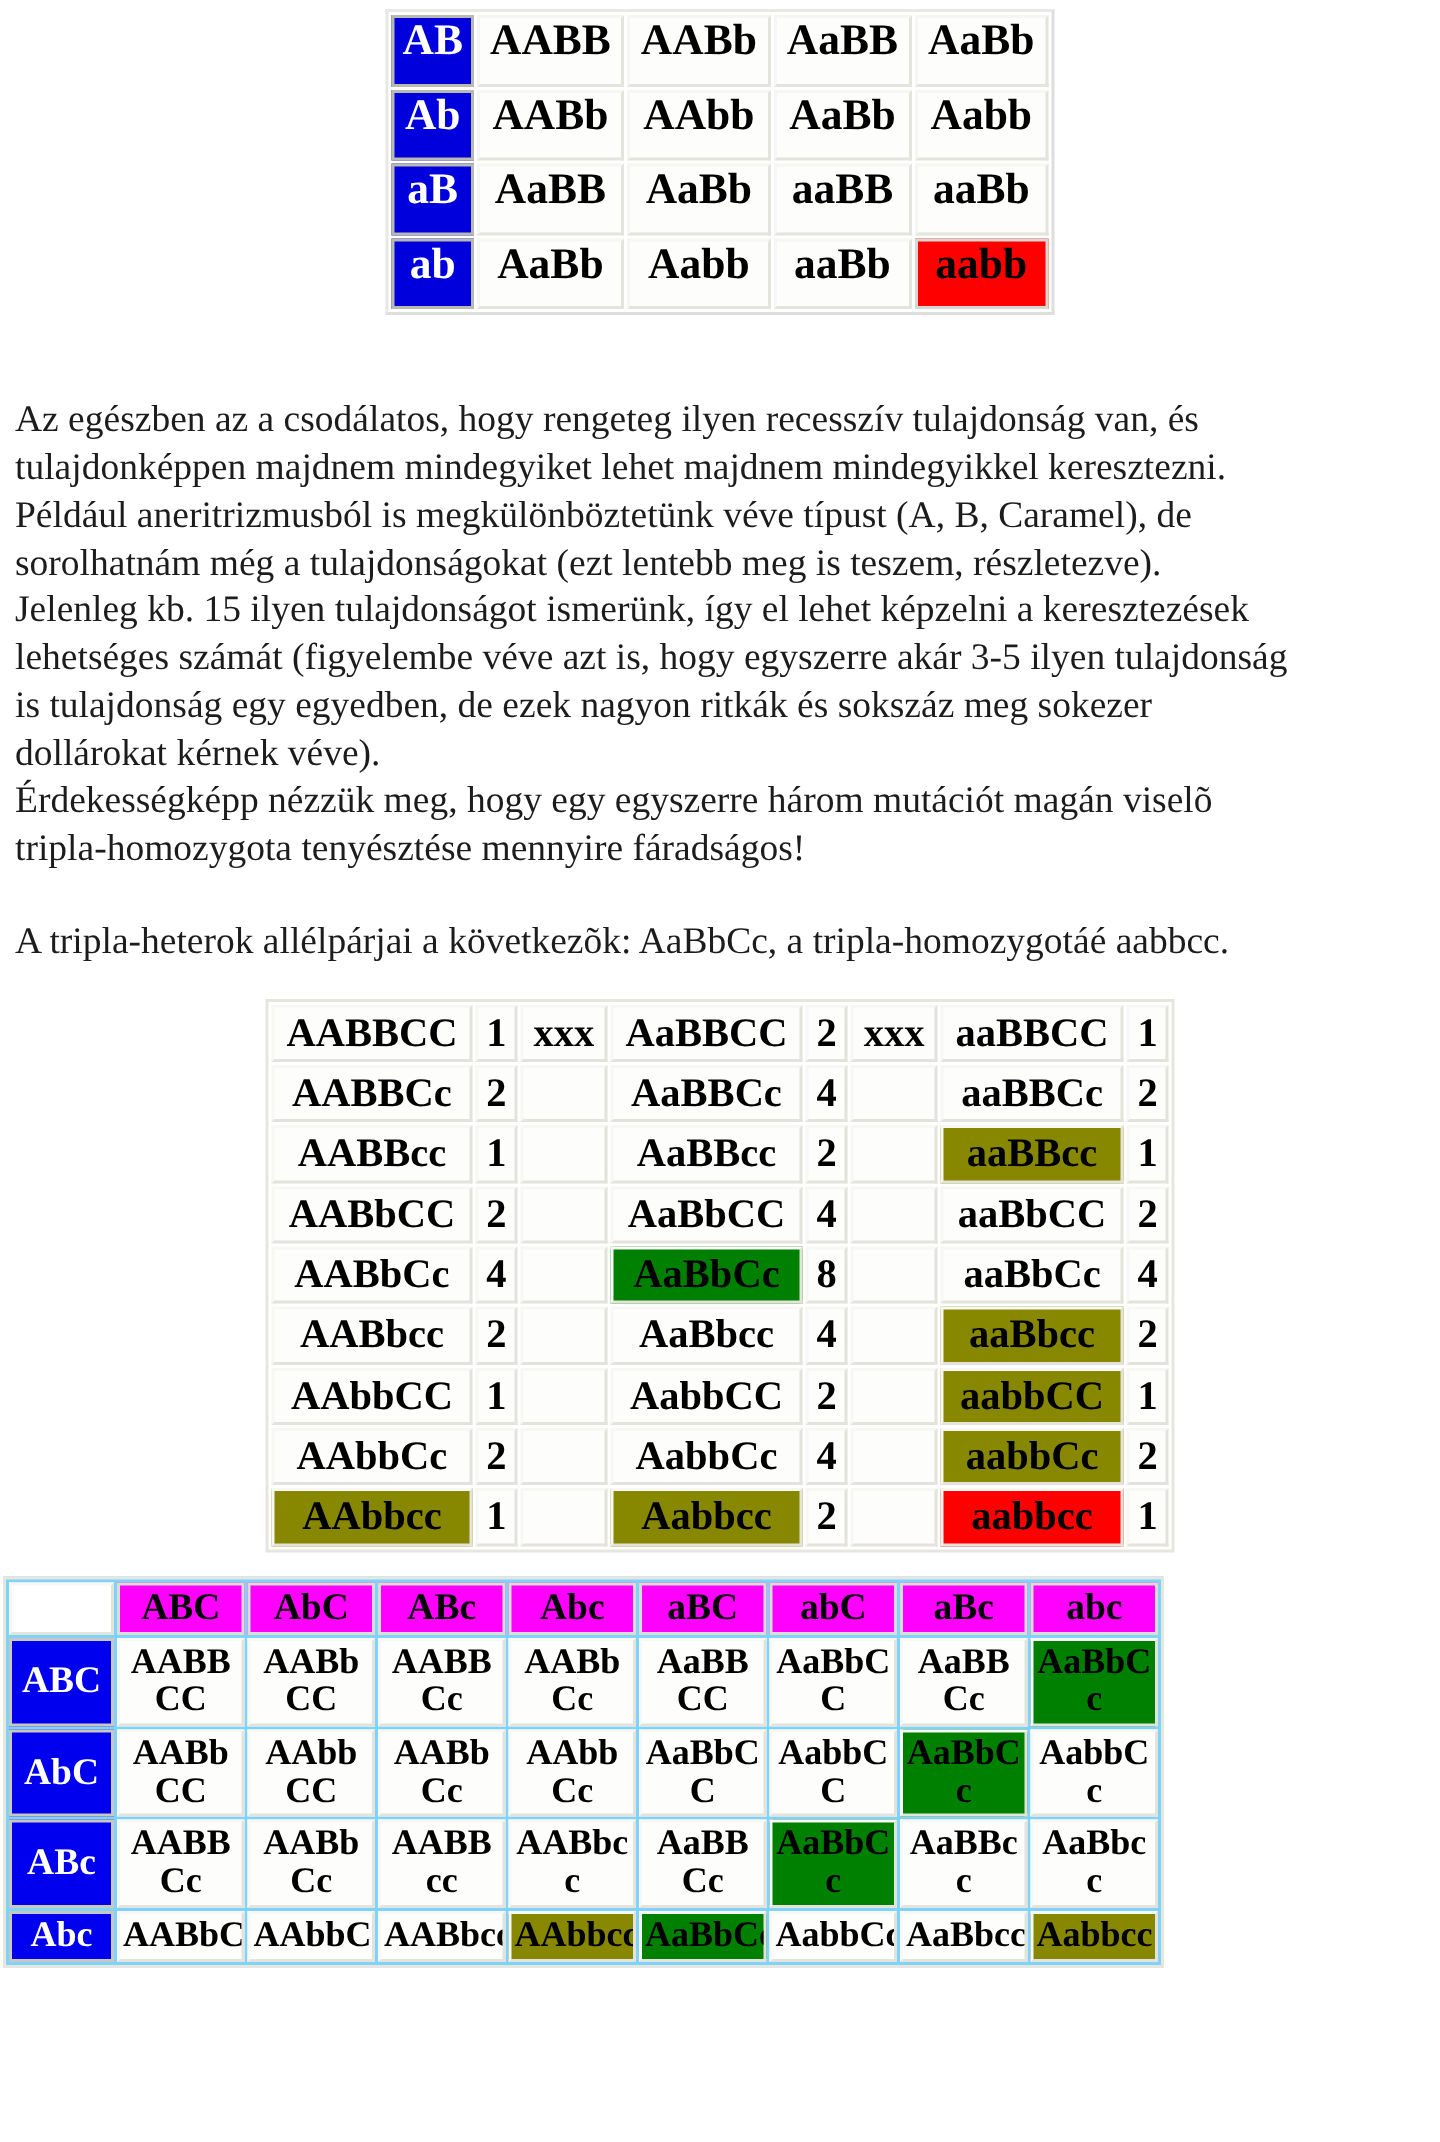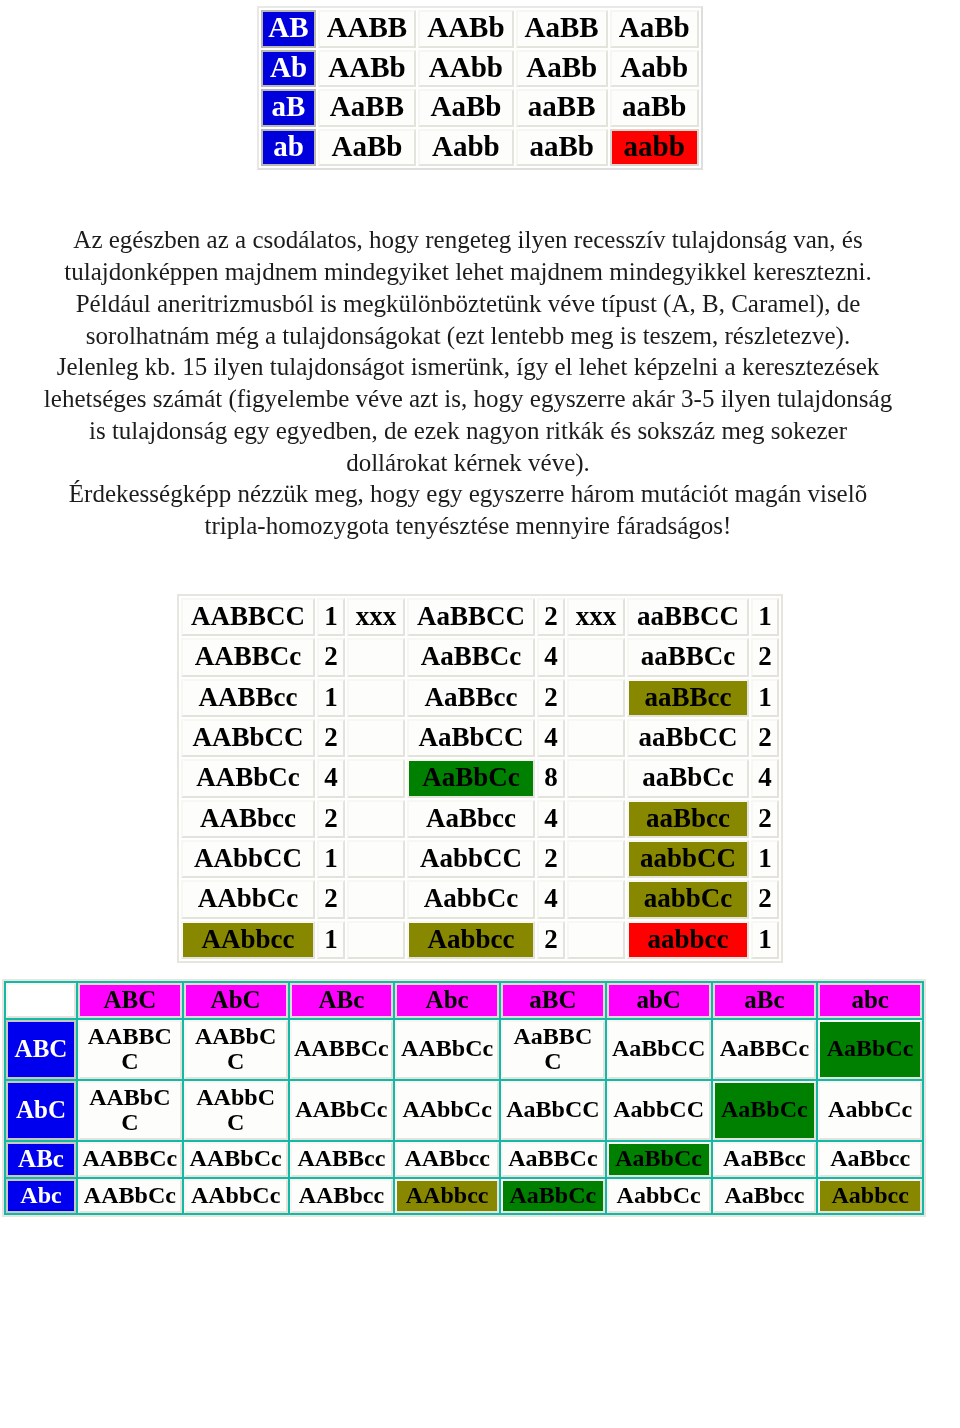--- a/index.html
+++ b/index.html
@@ -26,21 +26,21 @@
     border-spacing: 2px;
     background: #ffffff;
     border: 2px solid #dedede;
     border-top-color: #e8e8e6;
     border-left-color: #e8e8e6;
   }
   table.punnett td {
     font-size: 29px;
     font-weight: bold;
     line-height: 1.02;
-    padding: 1px 7px 3px 7px;
+    padding: 1px 7px 13px 7px;
     text-align: center;
     background: #fdfdfb;
     border: 2px solid #ebebe3;
     border-top-color: #f6f6f2;
     border-left-color: #f6f6f2;
     border-right-color: #e4e4dc;
     border-bottom-color: #e4e4dc;
     white-space: nowrap;
   }
   table.punnett td.hdr {
@@ -58,21 +58,20 @@
 
   
   .prose {
     font-size: 25px;
     line-height: 1.27;
     padding: 0 34px 0 10px;
     color: #1c1c1c;
   }
   .prose p {
     margin: 0;
-    text-align: center;
   }
   .para-gap {
     height: 30px;
   }
   .block-top-gap { height: 54px; }
 
   
   .ratio-wrap {
     display: flex;
     justify-content: center;
@@ -113,24 +112,24 @@
   table.ratio td.green { background: #008000; color: #000000; }
   table.ratio td.red   { background: #ff0000; color: #000000; }
 
   
   .big-wrap {
     padding: 16px 2px 0 2px;
   }
   table.big {
     border-collapse: separate;
     border-spacing: 2px;
-    width: 924px;
+    width: 774px;
     table-layout: fixed;
     border: 2px solid #e6e6de;
-    background: #14b8a6;
+    background: #7dd3fc;
   }
   table.big td {
     font-size: 24px;
     font-weight: bold;
     line-height: 1.04;
     padding: 2px 2px 3px 2px;
     text-align: center;
     vertical-align: middle;
     background: #fdfdfb;
     border: 2px solid #ebebe3;
@@ -209,20 +208,21 @@
       <p>sorolhatnám még a tulajdonságokat (ezt lentebb meg is teszem, részletezve).</p>
       <p>Jelenleg kb. 15 ilyen tulajdonságot ismerünk, így el lehet képzelni a keresztezések</p>
       <p>lehetséges számát (figyelembe véve azt is, hogy egyszerre akár 3-5 ilyen tulajdonság</p>
       <p>is tulajdonság egy egyedben, de ezek nagyon ritkák és sokszáz meg sokezer</p>
       <p>dollárokat kérnek véve).</p>
       <p>Érdekességképp nézzük meg, hogy egy egyszerre három mutációt magán viselõ</p>
       <p>tripla-homozygota tenyésztése mennyire fáradságos!</p>
     </div>
   <div class="para-gap"></div>
   <div id="para2">
+      <p>A tripla-heterok allélpárjai a következõk: AaBbCc, a tripla-homozygotáé aabbcc.</p>
     </div>
 </div>
 
 <div class="ratio-wrap">
   <table class="ratio">
     <tbody id="ratio-body">
         <tr>
           <td class="">AABBCC</td>
           <td class="num">1</td>
           <td class="spacer">xxx</td>

